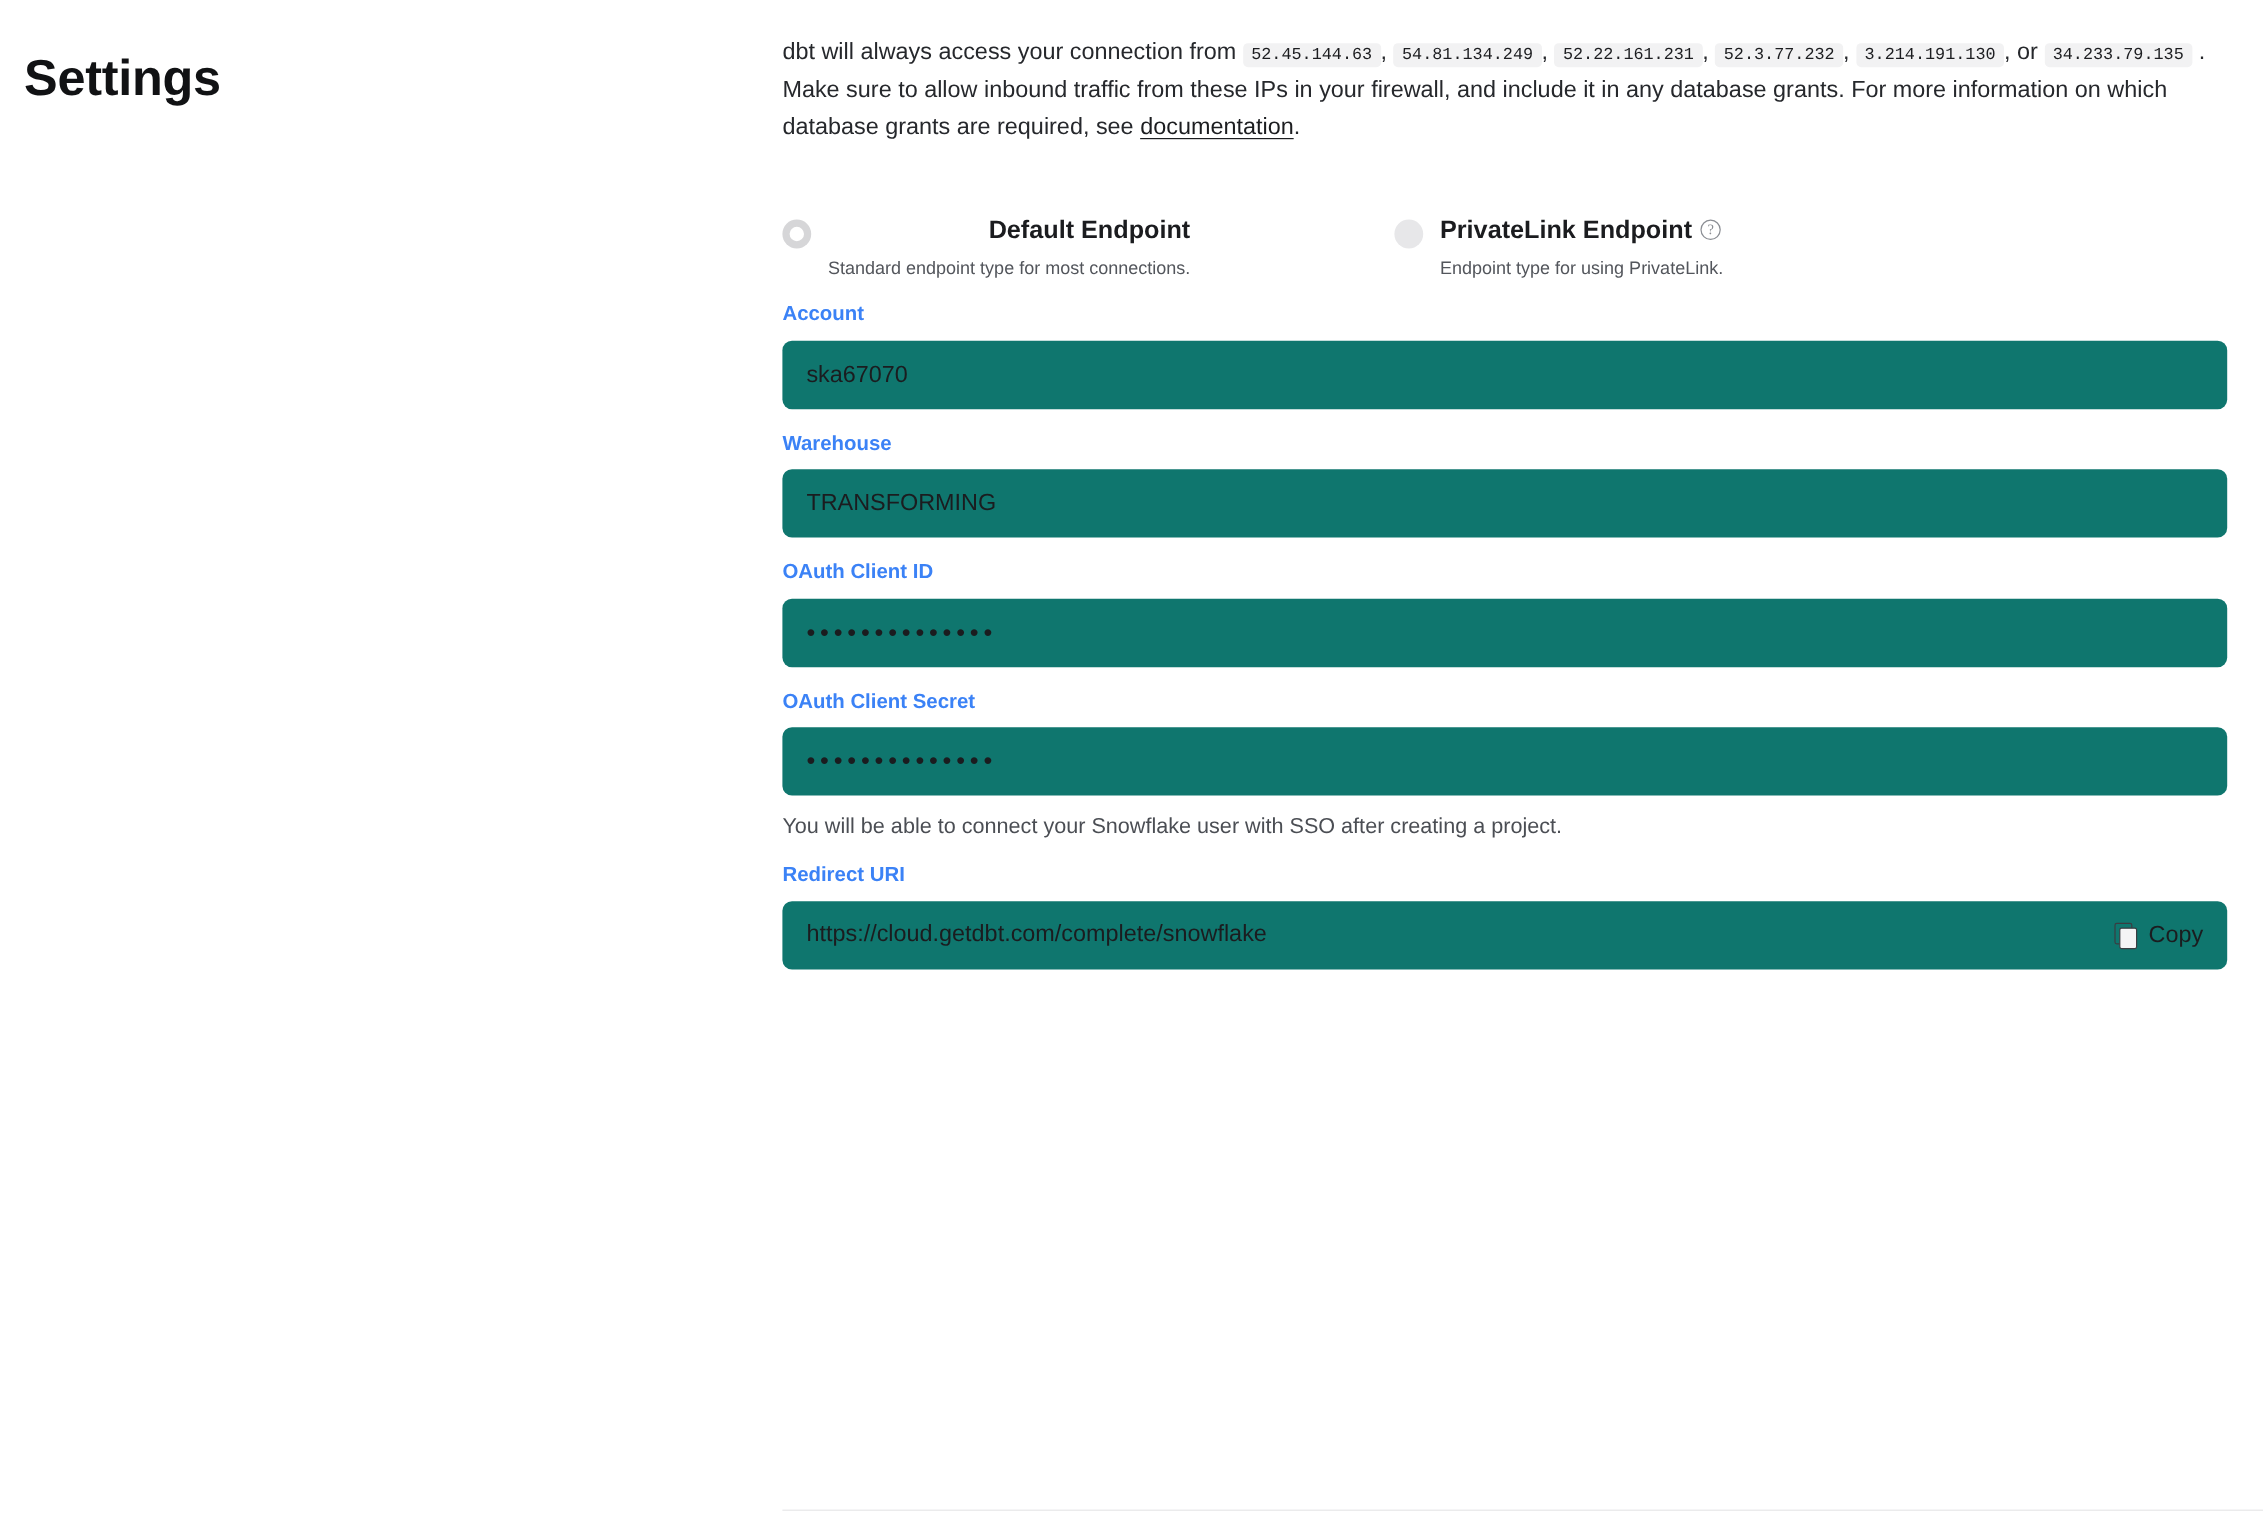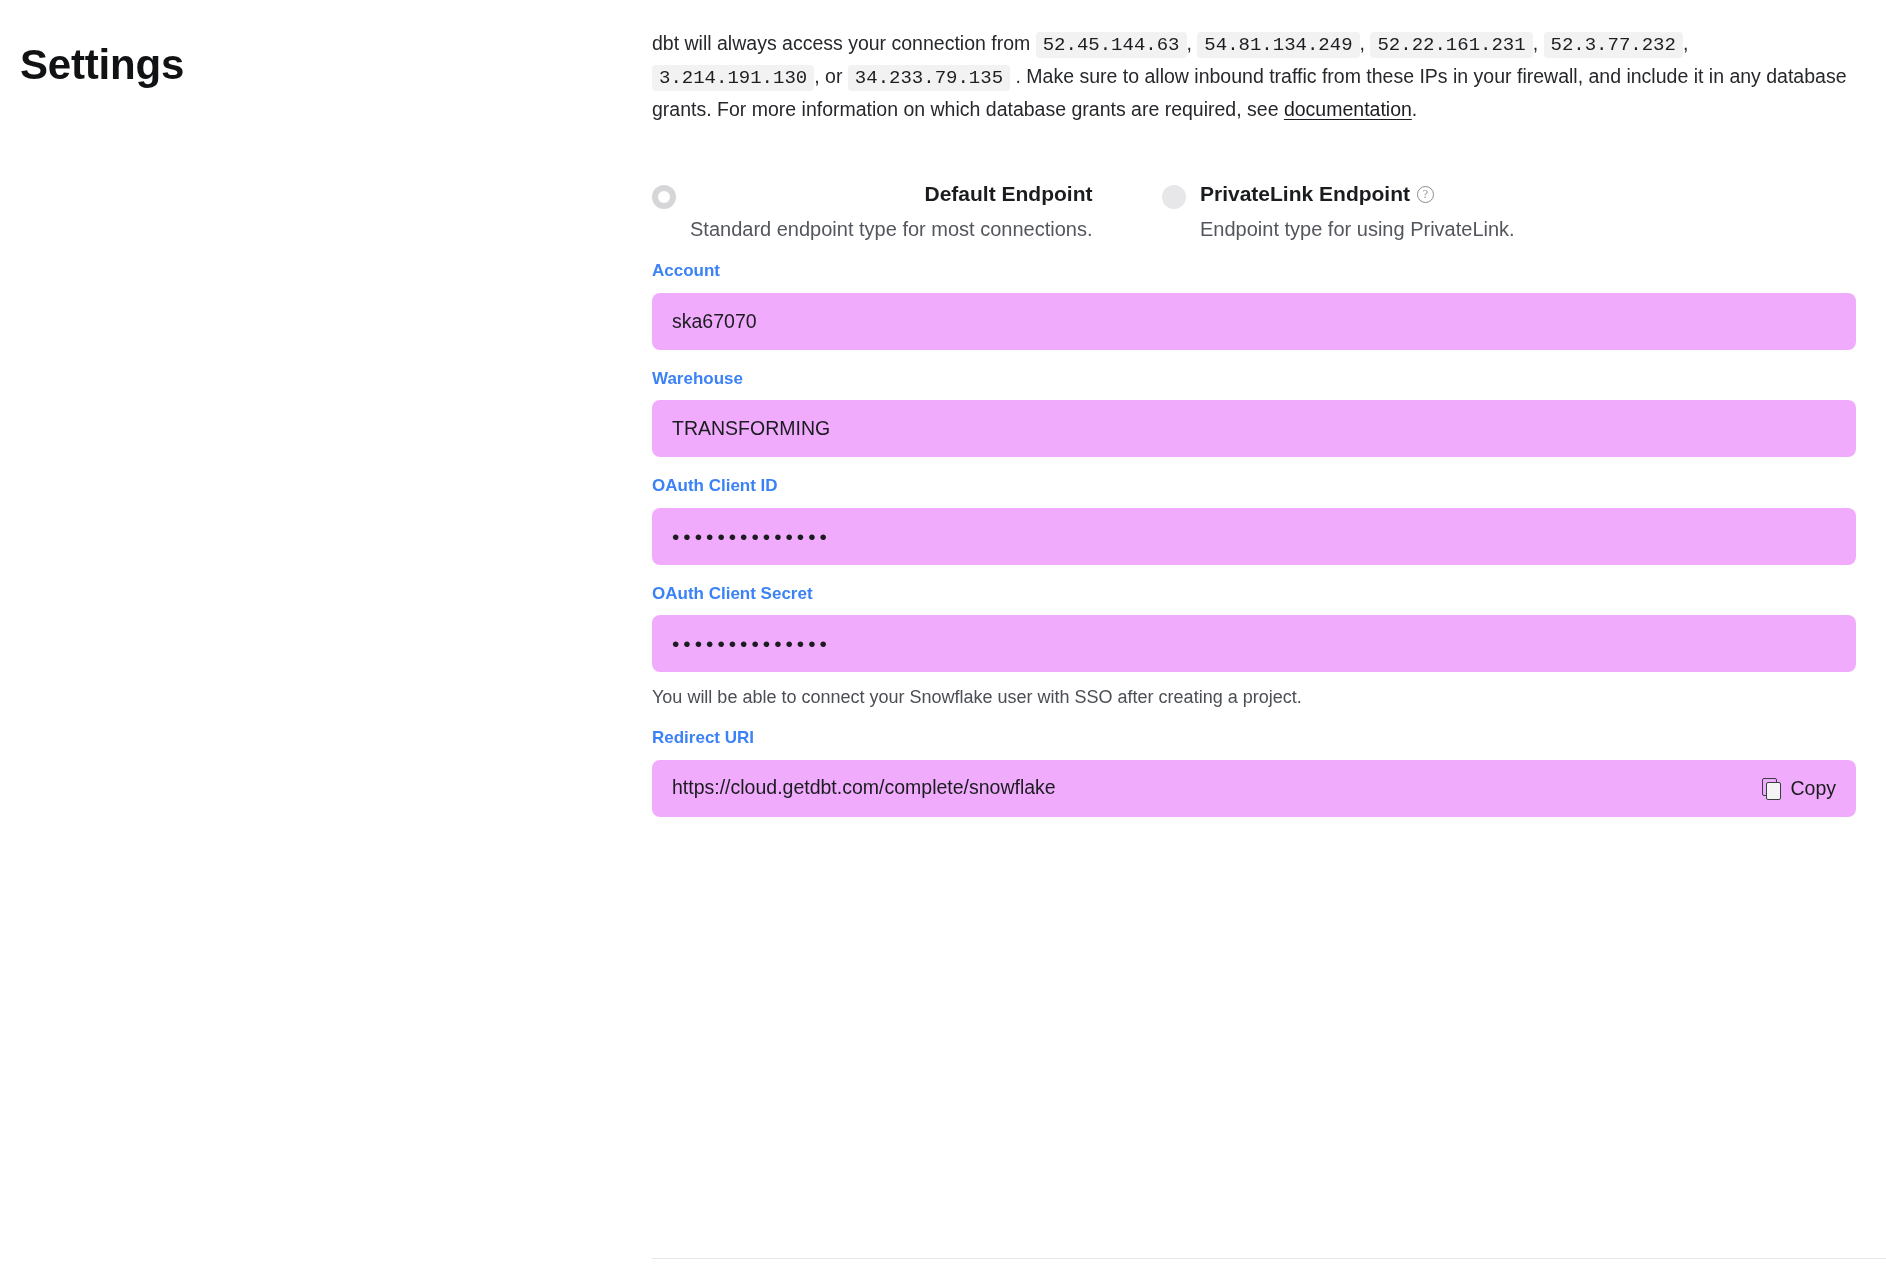--- a/index.html
+++ b/index.html
@@ -44,21 +44,21 @@
 
   .ip-blurb {
     font-size: 19.5px;
     line-height: 1.62;
     color: #26282c;
     max-width: 1220px;
     margin: 0 0 4px 0;
   }
   .ip-code {
     font-family: "Liberation Mono", monospace;
-    font-size: 19px;
+    font-size: 14px;
     background: #f2f2f3;
     border-radius: 4px;
     padding: 2px 7px;
     color: #1c1d20;
     white-space: nowrap;
   }
   .doc-link {
     color: #1c1d20;
     text-decoration: underline;
     text-underline-offset: 3px;
@@ -113,36 +113,36 @@
     height: 17px;
     border-radius: 50%;
     border: 1.6px solid #8a8d93;
     color: #8a8d93;
     font-size: 12px;
     line-height: 14px;
     text-align: center;
     font-family: "Liberation Serif", serif;
   }
   .endpoint-sub {
-    font-size: 20px;
+    font-size: 15px;
     color: #53565c;
     margin-top: 9px;
     line-height: 1.3;
   }
 
   .field { margin-top: 19px; }
   .field-label {
     font-size: 17px;
     font-weight: 700;
     color: #3b82f6;
     margin-bottom: 11px;
     line-height: 1.2;
   }
   .field-input {
-    background: #f0abfc;
+    background: #0f766e;
     border: none;
     border-radius: 8px;
     height: 57px;
     display: flex;
     align-items: center;
     padding: 0 20px;
     font-size: 19.5px;
     color: #1b1c1f;
     width: 100%;
   }

